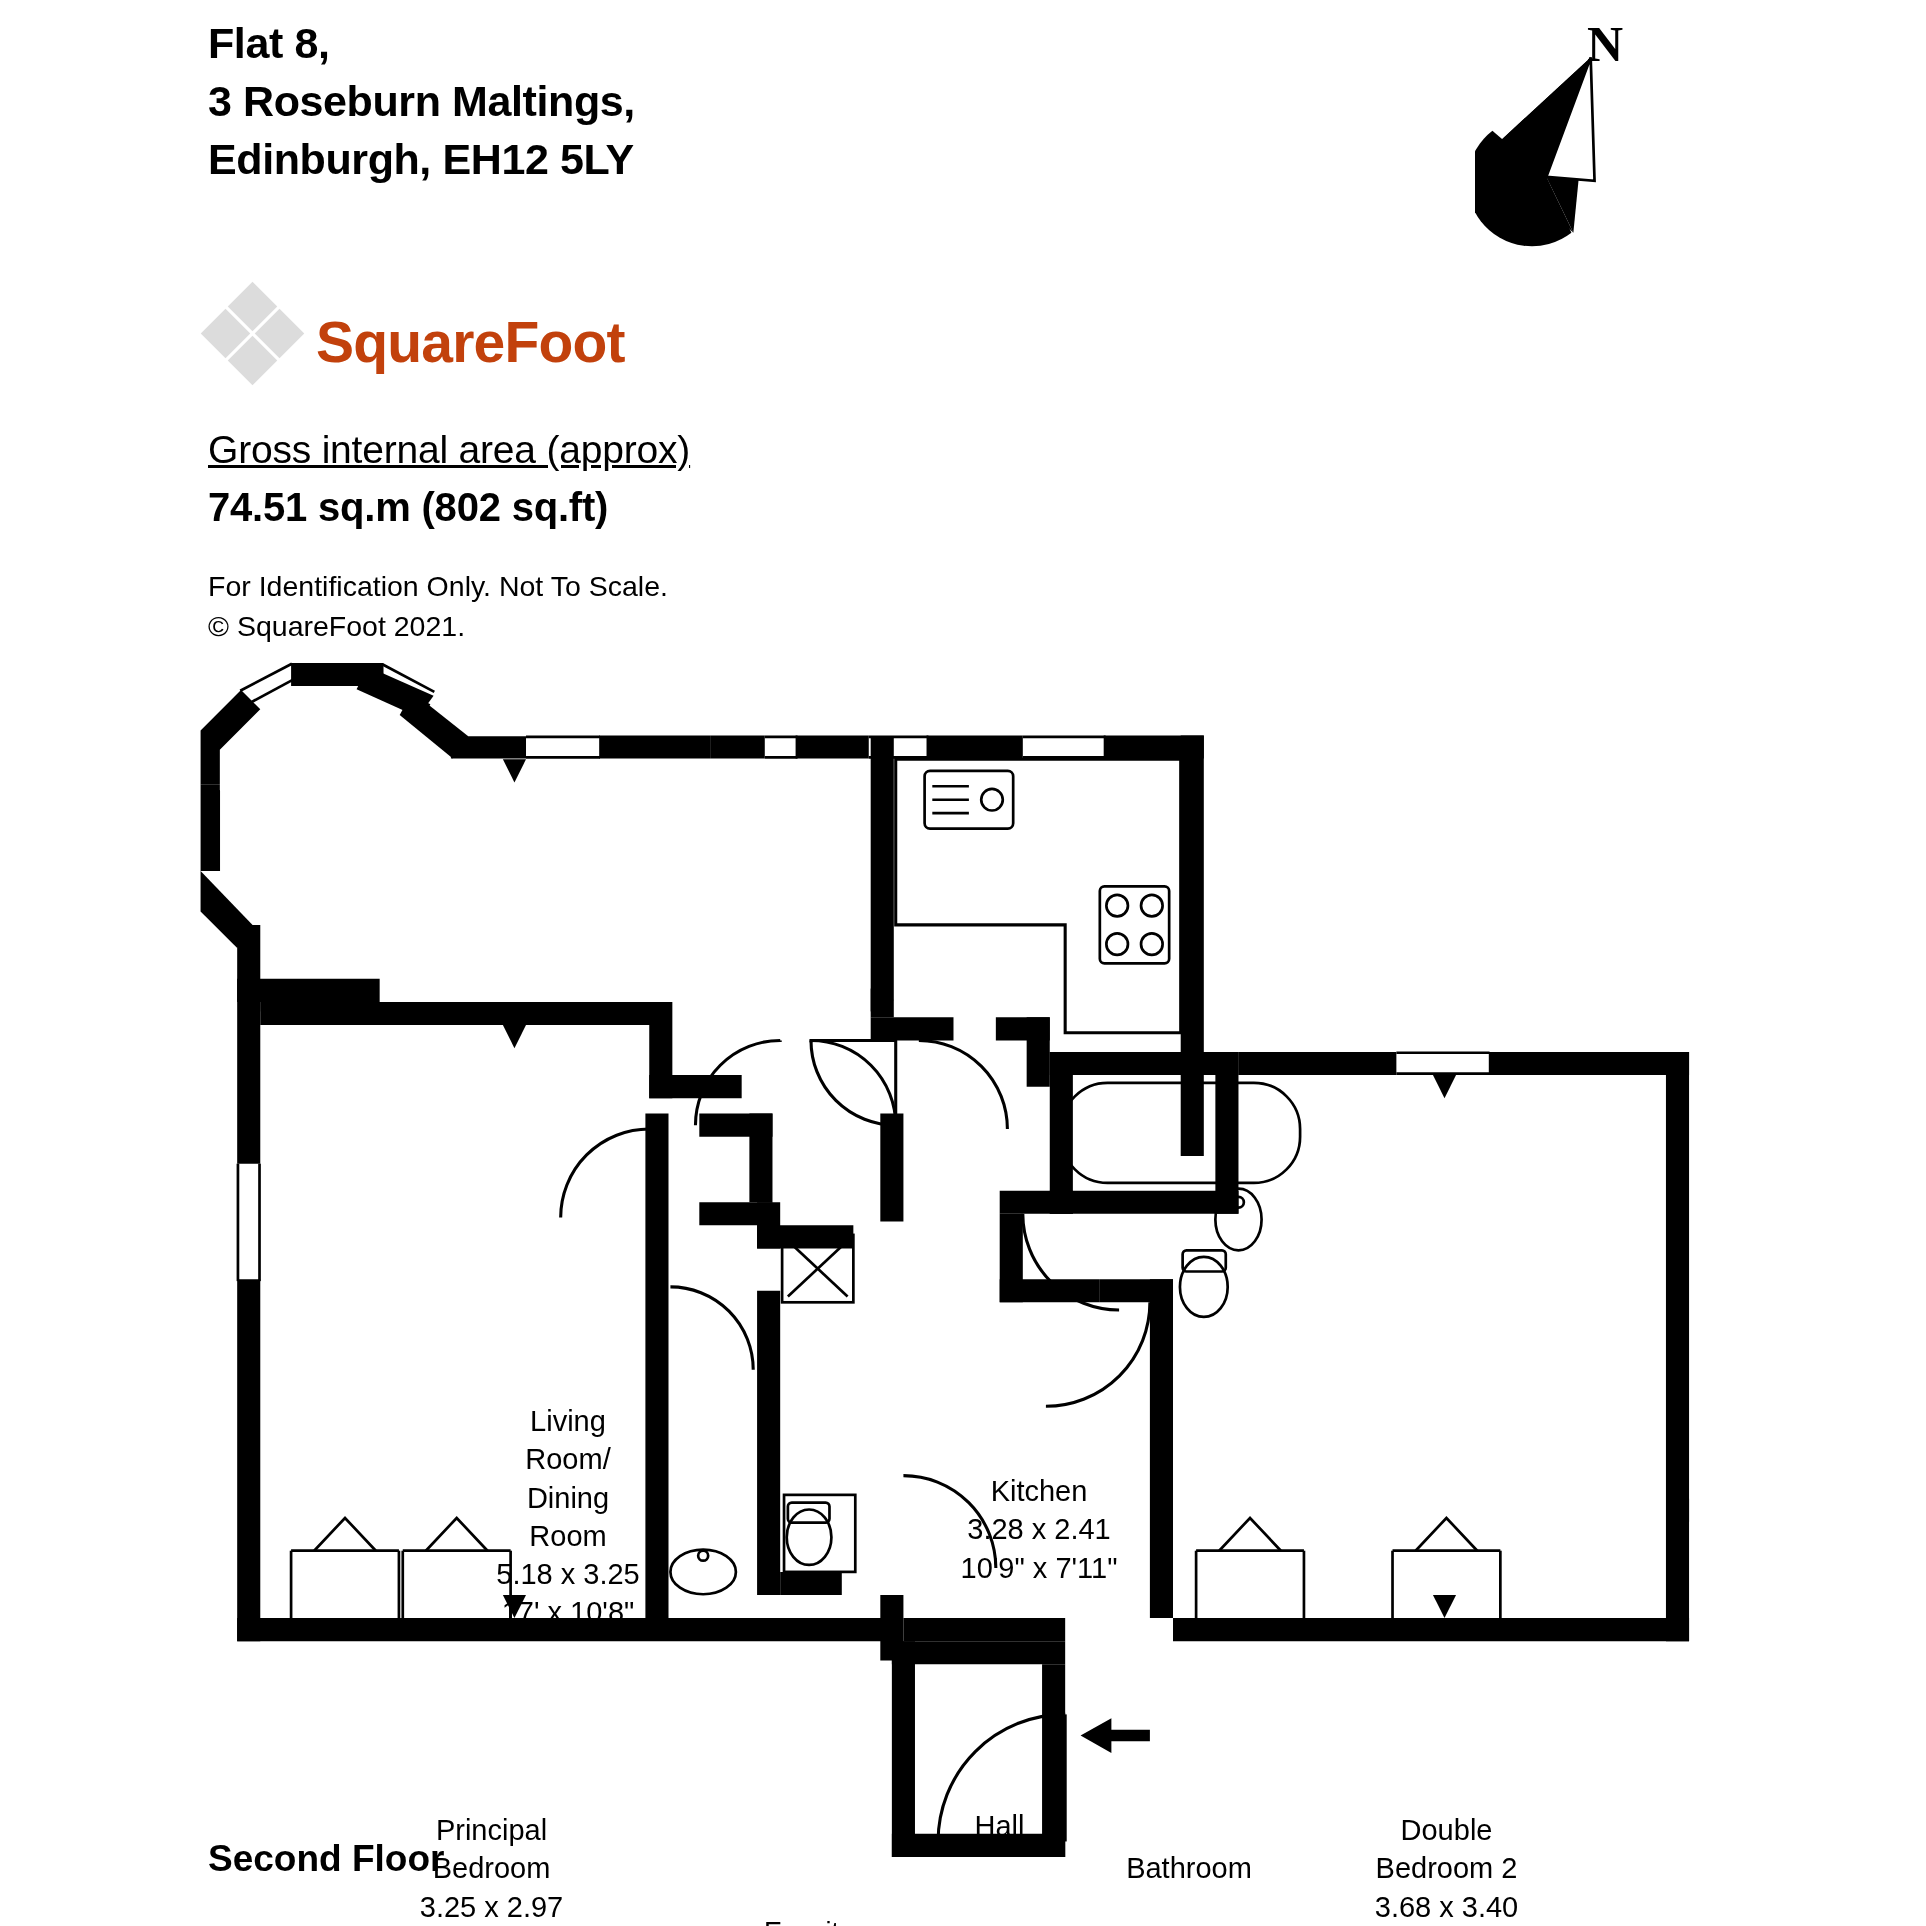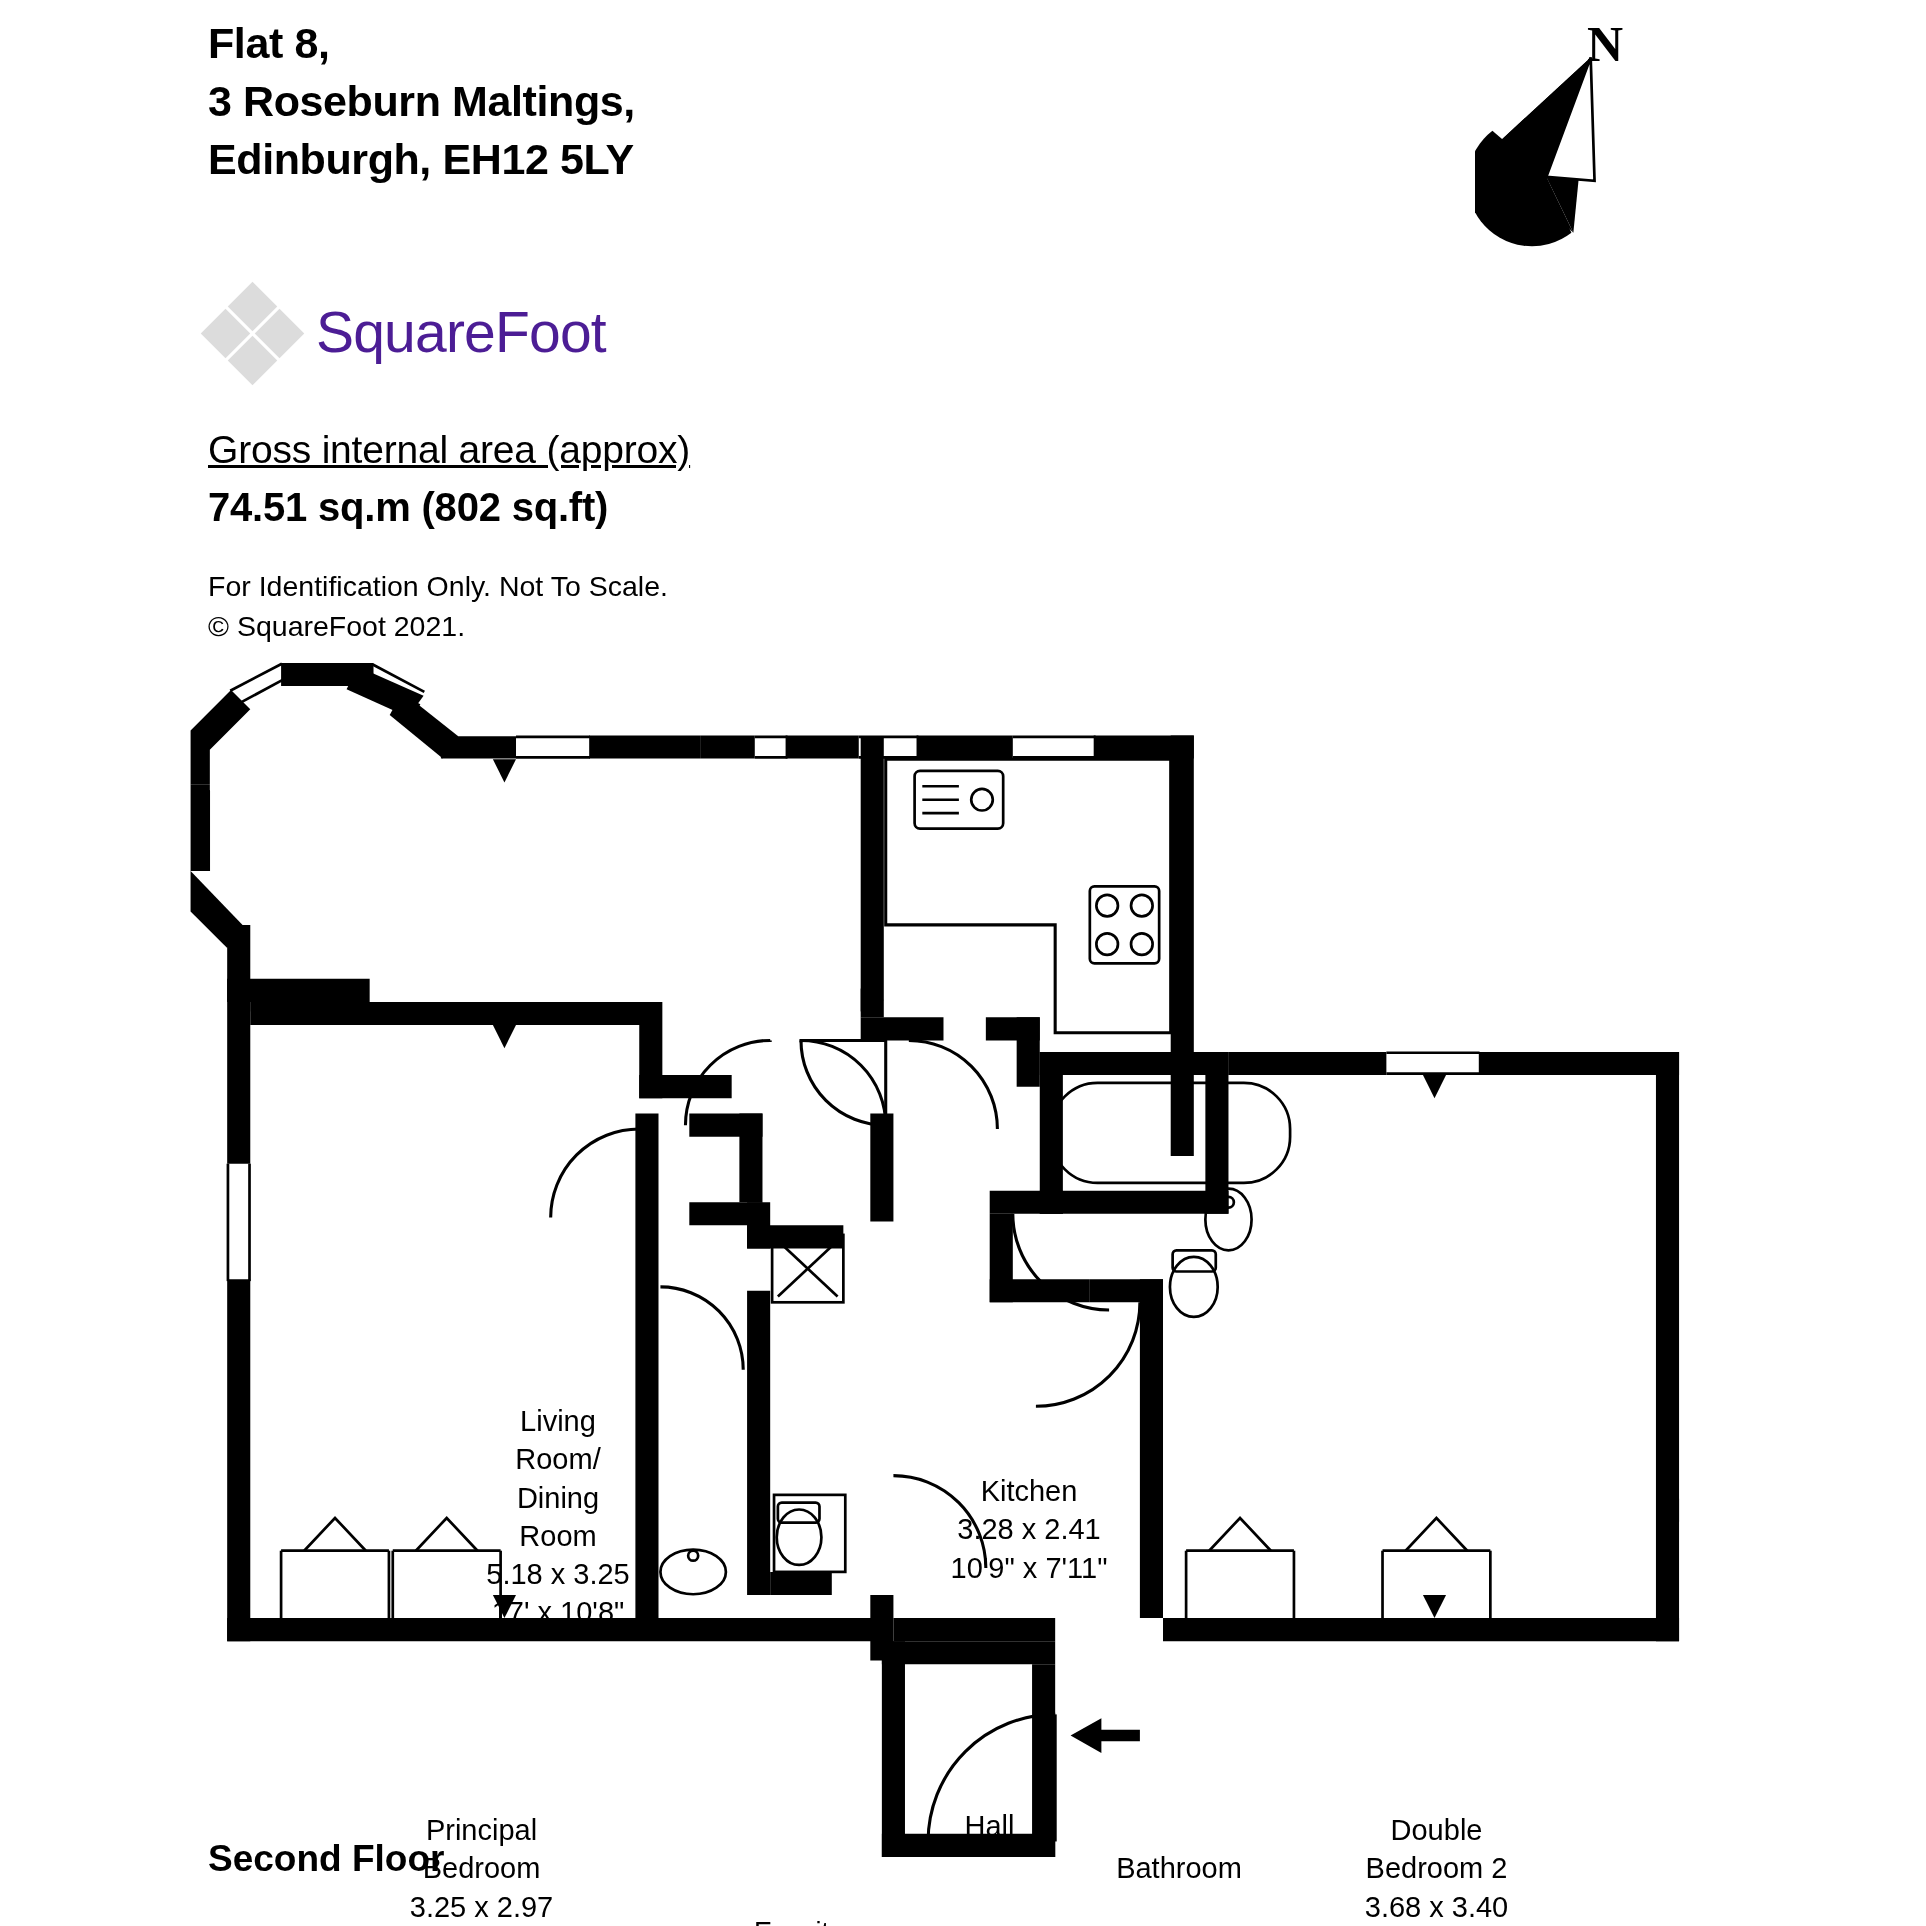--- a/index.html
+++ b/index.html
@@ -10,33 +10,33 @@
   .title{position:absolute;left:208px;top:15.4px;font-size:43px;font-weight:bold;line-height:1.34;letter-spacing:-0.4px;}
   .title div{white-space:nowrap;}
 
   .logo{position:absolute;left:208px;top:285px;width:512px;height:89px;}
   .logo .diamond-wrap{position:absolute;left:0;top:3.9px;width:89px;height:89px;}
   .logo .dm{position:absolute;background:#dcdcdc;transform:rotate(45deg);}
   .logo .dm1{left:27px;top:0px;width:35px;height:35px;}
   .logo .dm2{left:0px;top:27px;width:35px;height:35px;}
   .logo .dm3{left:54px;top:27px;width:35px;height:35px;}
   .logo .dm4{left:27px;top:54px;width:35px;height:35px;}
-  .logo .logo-text{position:absolute;left:108px;top:14px;font-size:57px;font-weight:normal;color:#4c1d95;letter-spacing:-0.8px;}
+  .logo .logo-text{position:absolute;left:108px;top:24px;font-size:57px;font-weight:bold;color:#c2410c;letter-spacing:-0.8px;}
 
   .area-label{position:absolute;left:208px;top:428px;font-size:39px;letter-spacing:-0.2px;text-decoration:underline;}
   .area-value{position:absolute;left:208px;top:485px;font-size:40px;font-weight:bold;letter-spacing:-0.2px;}
   .disclaimer{position:absolute;left:208px;top:566px;font-size:28.5px;line-height:1.42;}
   .floor-label{position:absolute;left:208px;top:1838px;font-size:37px;font-weight:bold;}
 
   
   .compass{position:absolute;left:1475px;top:15.4px;width:162px;height:239px;}
   .compass .n{position:absolute;left:112px;top:0px;font-size:50px;font-weight:bold;font-family:"Liberation Serif",serif;}
 
   
-  .plan{position:absolute;left:154px;top:655px;width:1656px;height:1233px;}
+  .plan{position:absolute;left:164px;top:655px;width:1656px;height:1233px;}
   .rlabel{position:absolute;text-align:center;font-size:29px;line-height:1.32;white-space:nowrap;}
   .rlabel.small{font-size:27px;}
 </style>
 </head>
 <body>
 
 <div class="page">
 
   <div class="title">
     <div>Flat 8,</div>

